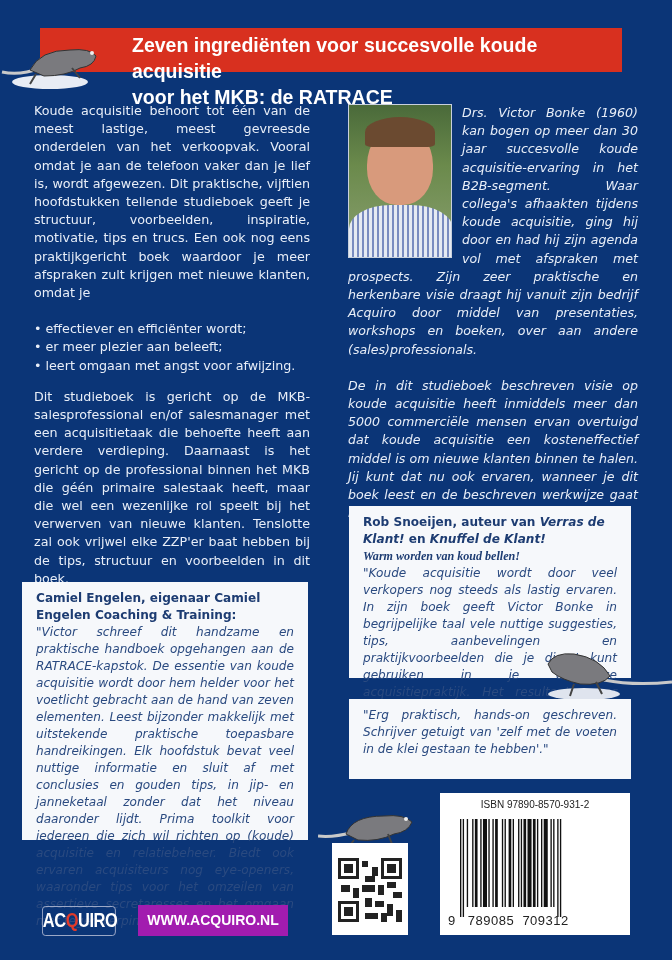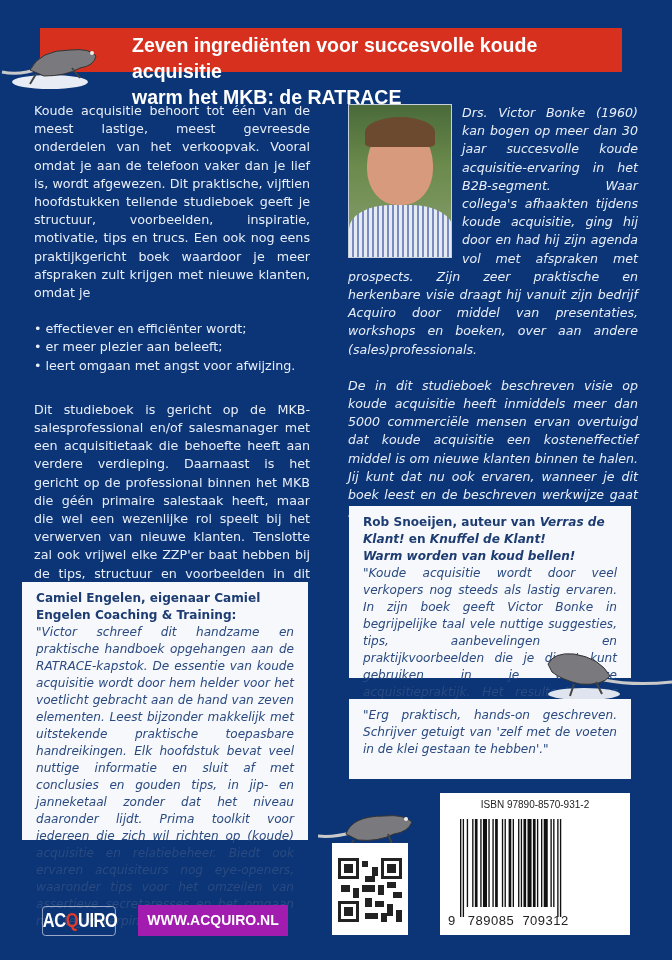--- a/index.html
+++ b/index.html
@@ -16,21 +16,21 @@
     font-family: "Liberation Sans", sans-serif; font-weight: bold;
     font-size: 19.5px; line-height: 26px;
     padding: 4px 10px 0 92px;
   }
   .rat { position: absolute; }
   .col-left {
     position: absolute; left: 34px; top: 102px; width: 276px;
     font-size: 12.7px; line-height: 18.2px; text-align: justify;
   }
   .col-left p { margin-bottom: 18px; }
-  .col-left ul { list-style: none; margin-bottom: 26px; }
+  .col-left ul { list-style: none; margin-bottom: 13px; }
   .col-left li::before { content: "\2022  "; }
   .col-right {
     position: absolute; left: 348px; top: 104px; width: 290px;
     font-size: 12.6px; line-height: 18.2px; font-style: italic; text-align: justify;
   }
   .photo {
     float: left; width: 104px; height: 154px; margin: 0 10px 4px 0;
     border: 1px solid #c8d0dc; position: relative; overflow: hidden;
     background: linear-gradient(180deg,#4a6a3a 0%,#6b8a4c 40%,#8aa070 100%);
   }
@@ -47,21 +47,21 @@
     background: repeating-linear-gradient(90deg,#e6eaf2 0 3px,#7a8cc0 3px 5px);
     border-radius: 40% 40% 0 0;
   }
   .col-right p.second { margin-top: 18px; clear: both; }
   .quote-box {
     position: absolute; background: #f6f8fb; color: #1d3c72;
     font-size: 12.1px; line-height: 17px; padding: 8px 14px;
   }
   .quote-box .who { font-weight: bold; font-style: normal; }
   .quote-box .who i { font-style: italic; }
-  .quote-box .sub { font-weight: bold; font-style: italic; }
+  .quote-box .sub { font-weight: bold; font-style: italic; font-family: Liberation Serif, serif; }
   .quote-box .q { font-style: italic; text-align: justify; color: #2a4a80; }
   .qb-left { left: 22px; top: 582px; width: 286px; height: 258px; }
   .qb-rob { left: 349px; top: 506px; width: 282px; height: 172px; }
   .qb-anton { left: 349px; top: 699px; width: 282px; height: 80px; }
   .logo {
     position: absolute; left: 42px; top: 906px; width: 90px; height: 30px;
     border: 1.5px solid #aab4d0; border-radius: 4px;
     font-family: "Liberation Sans", sans-serif; font-size: 20px; font-weight: bold;
     color: #fff; letter-spacing: -0.5px; text-align: center; line-height: 27px;
     transform: scaleX(0.82); transform-origin: left;
@@ -83,21 +83,21 @@
   }
   .isbn { position: absolute; top: 6px; left: 0; right: 0; text-align: center; font-size: 10px; }
   .bars { position: absolute; left: 18px; top: 26px; width: 150px; height: 98px; }
   .ean { position: absolute; left: 8px; top: 120px; font-size: 13px; letter-spacing: 0.5px; }
 </style>
 </head>
 <body>
 
 <div class="title-banner">
   <div>Zeven ingrediënten voor succesvolle koude acquisitie</div>
-  <div>warm het MKB: de RATRACE</div>
+  <div>voor het MKB: de RATRACE</div>
 </div>
 
 <svg class="rat" style="left:0;top:36px;width:112px;height:56px" viewBox="0 0 112 56">
   <ellipse cx="50" cy="46" rx="38" ry="7" fill="#e8ecf4"></ellipse>
   <path d="M2 36 Q20 40 40 32" stroke="#c9c9c9" stroke-width="3" fill="none"></path>
   <path d="M30 34 Q40 14 70 14 Q90 12 96 20 Q94 30 80 32 Q66 40 44 40 Z" fill="#7a7a7e" stroke="#333" stroke-width="1"></path>
   <circle cx="92" cy="17" r="2" fill="#eee"></circle>
   <path d="M36 38 L30 48 M72 32 L80 42" stroke="#444" stroke-width="2"></path>
 </svg>
 

